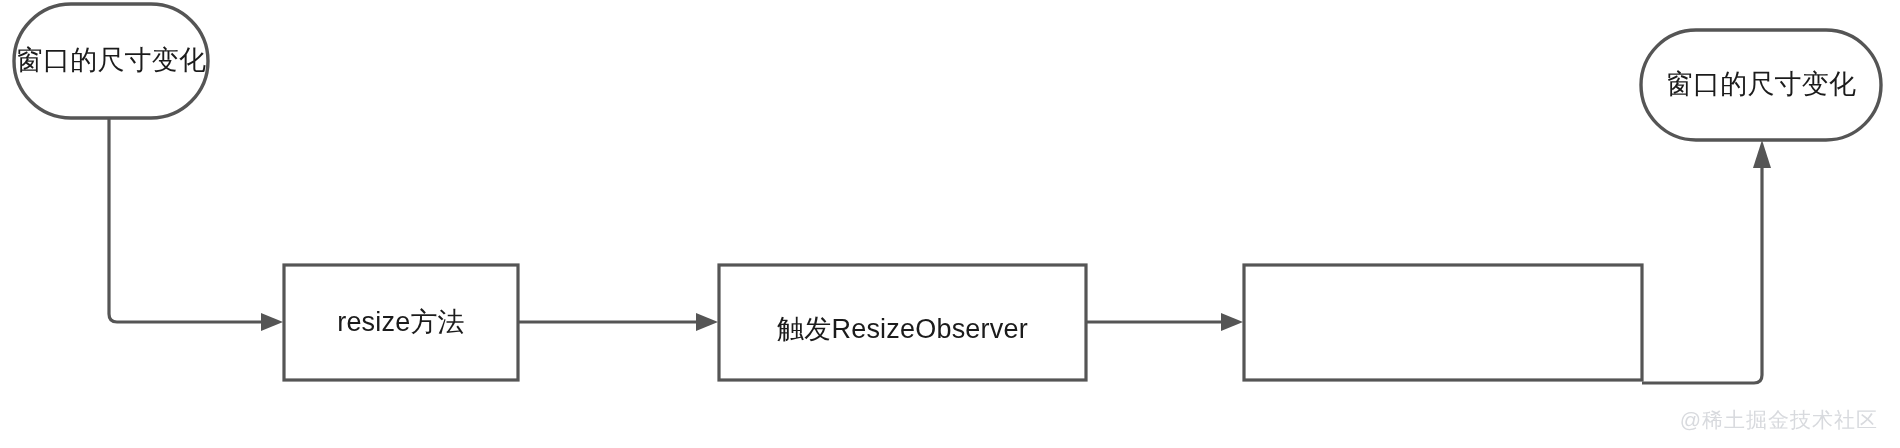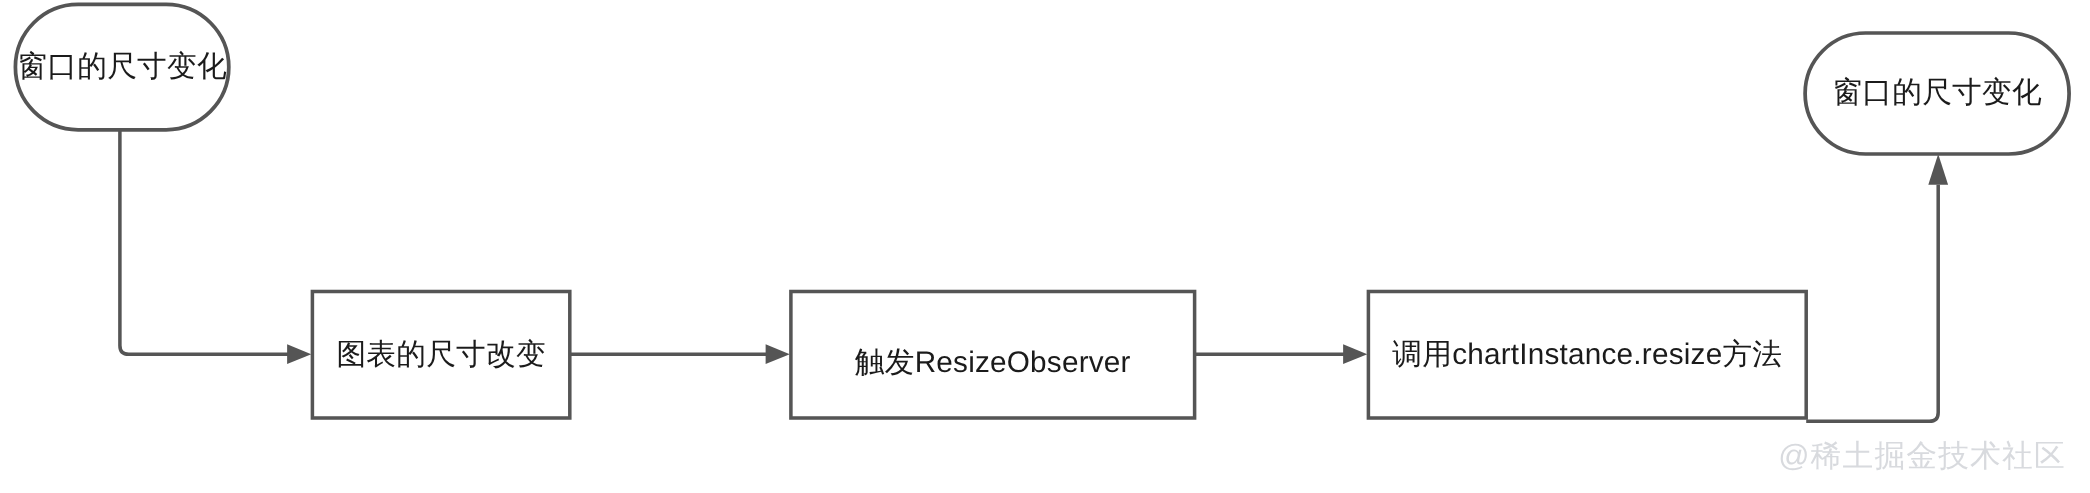--- a/index.html
+++ b/index.html
@@ -54,21 +54,21 @@
     line-height: 1.1;
     letter-spacing: 0.2px;
     white-space: nowrap;
     pointer-events: none;
   }
   .watermark {
     position: absolute;
     right: 22px;
     bottom: 14px;
     color: #d8dade;
-    font-size: 28px;
+    font-size: 21px;
     letter-spacing: 1px;
     white-space: nowrap;
   }
 </style>
 </head>
 <body>
 
 <div id="stage">
 
   <svg class="flow" viewBox="0 0 1900 448">
@@ -99,23 +99,22 @@
 
     <rect class="node-shape" x="719" y="265" width="367" height="115"></rect>
 
     <rect class="node-shape" x="1244" y="265" width="398" height="115"></rect>
 
     <rect class="node-shape stadium" x="1641" y="30" width="240" height="110" rx="55" ry="55"></rect>
   </svg>
 
   <div class="node-label" style="left:14px; top:4px; width:194px; height:114px;">窗口的尺寸变化</div>
 
-  <div class="node-label" style="left:284px; top:265px; width:234px; height:115px;">图表的尺寸改变</div>
+  <div class="node-label" style="left:284px; top:265px; width:234px; height:115px;">resize方法</div>
 
   <div class="node-label" style="left:719px; top:265px; width:367px; height:129px;">触发ResizeObserver</div>
 
-  <div class="node-label" style="left:1244px; top:265px; width:398px; height:115px;">调用chartInstance.resize方法</div>
 
   <div class="node-label" style="left:1641px; top:30px; width:240px; height:110px;">窗口的尺寸变化</div>
 
   <div class="watermark">@稀土掘金技术社区</div>
 
 </div>
 
 </body></html>

